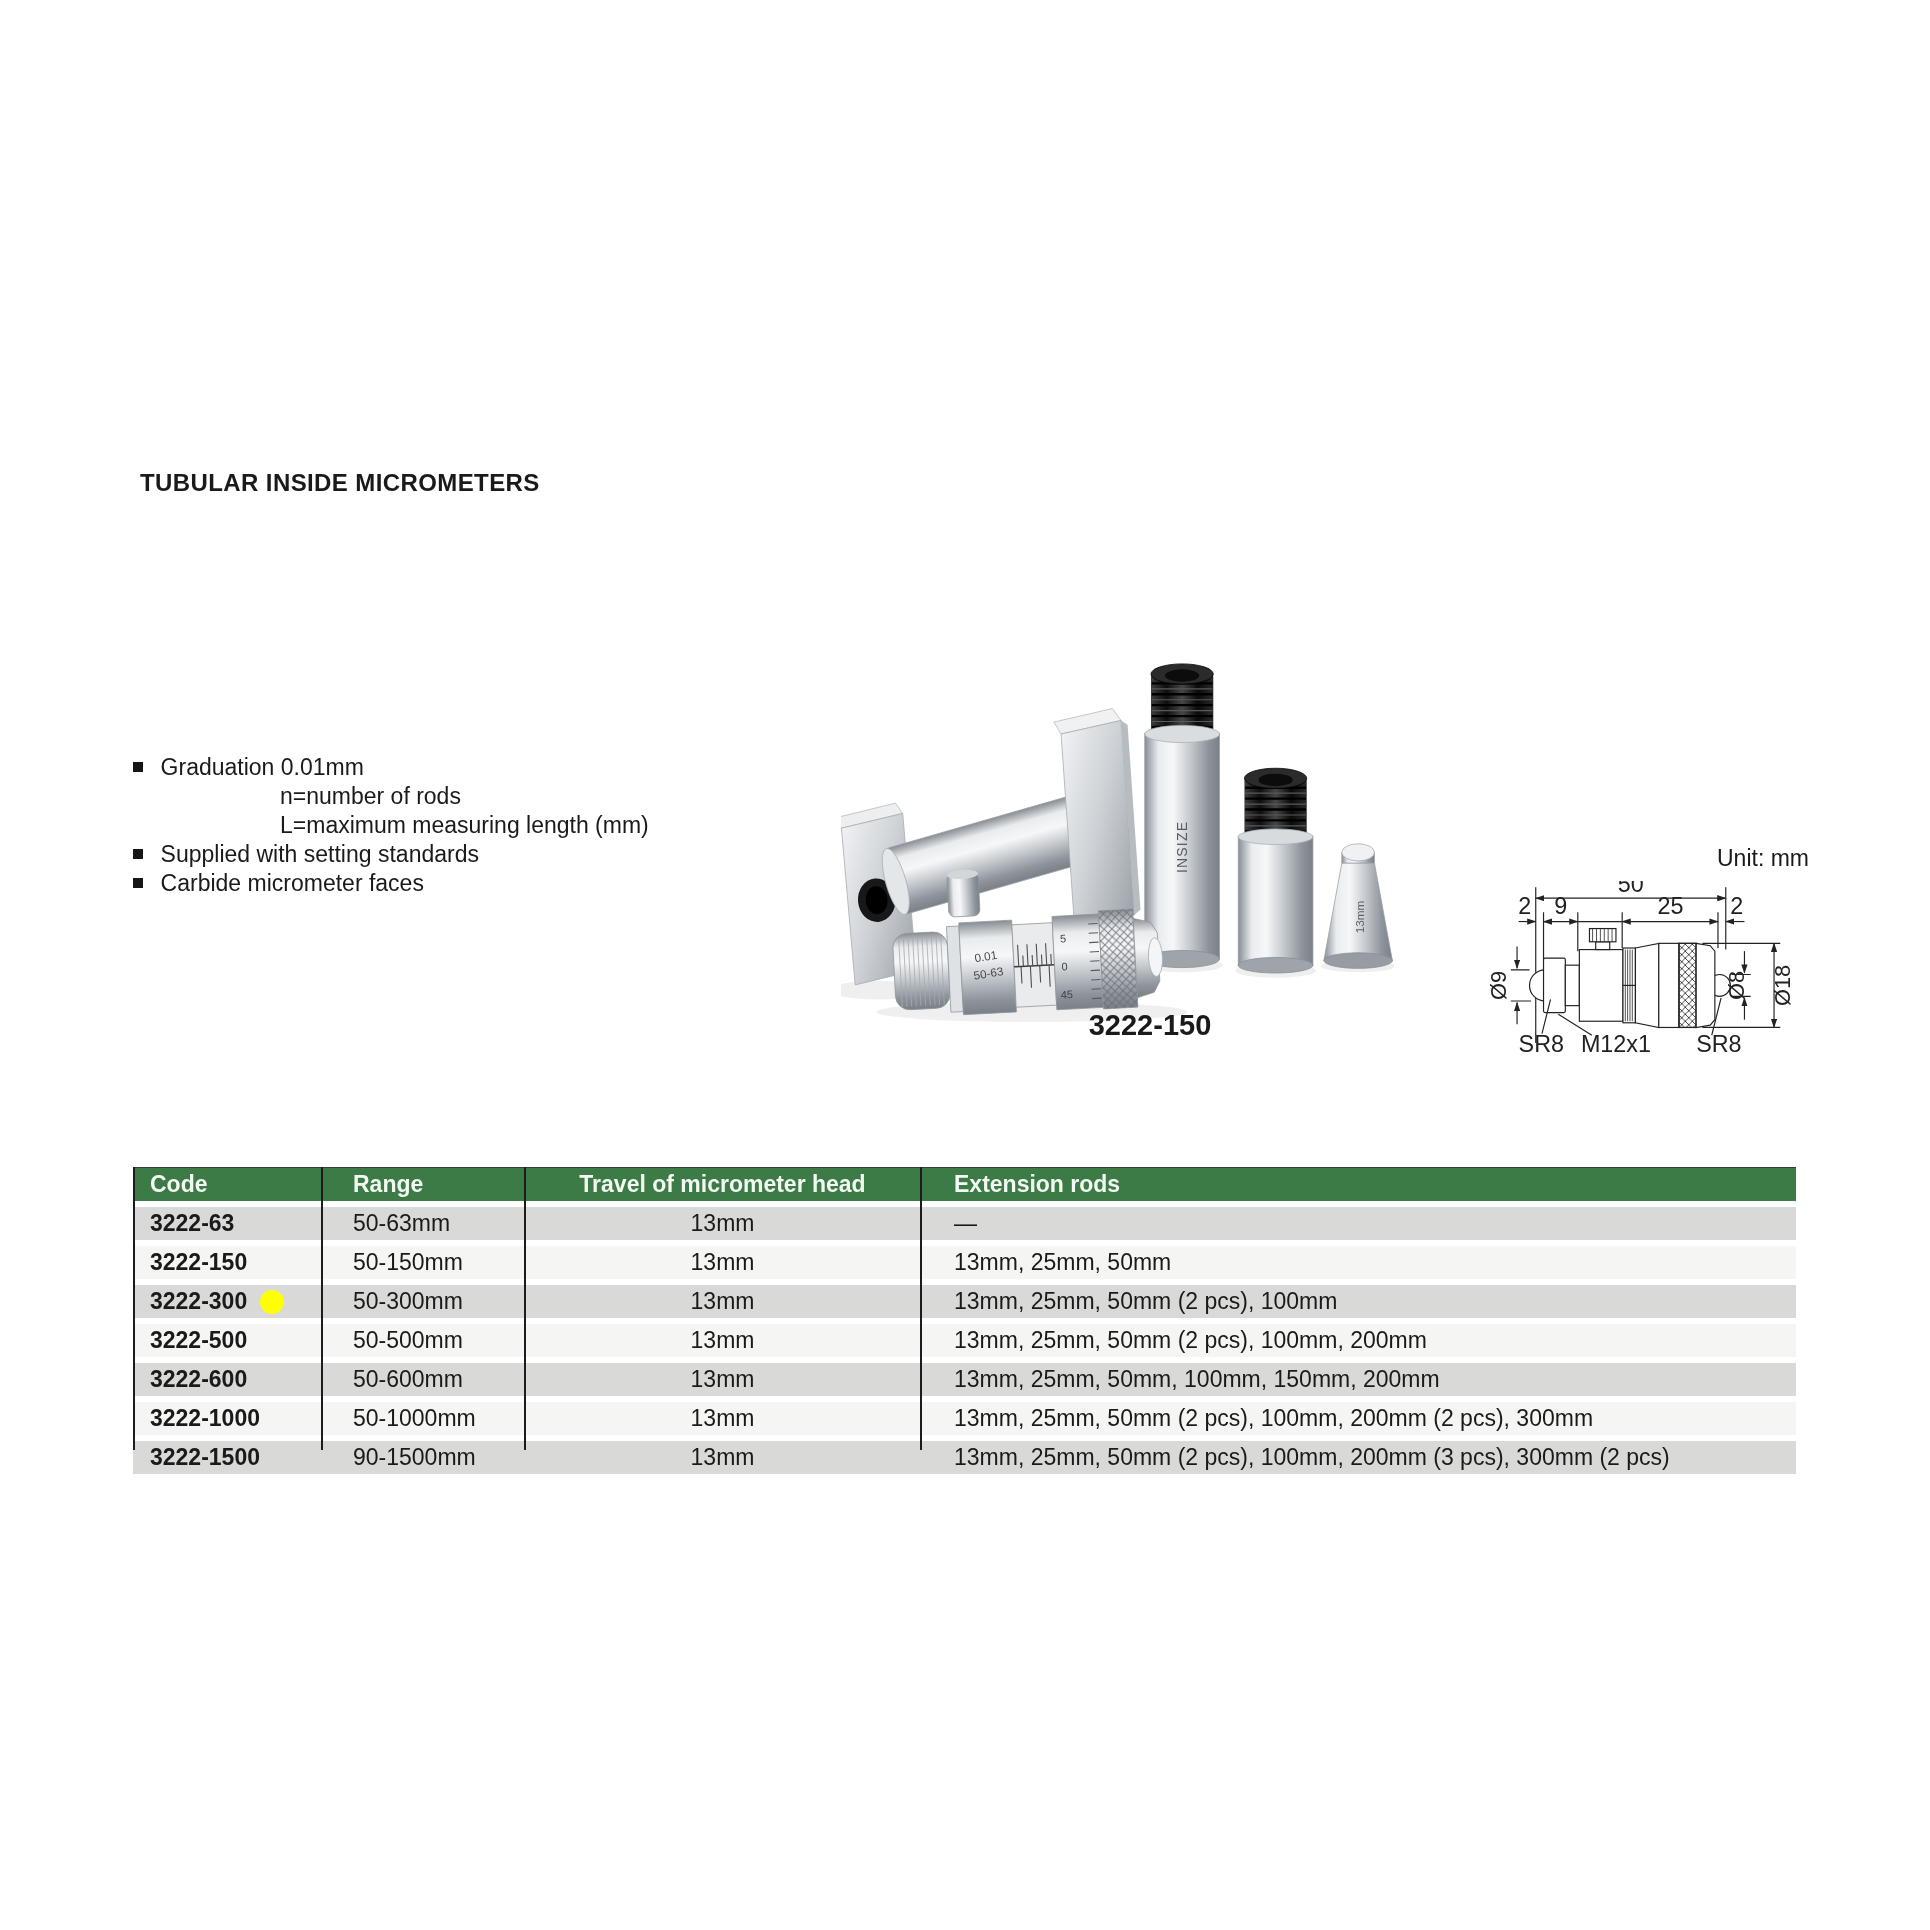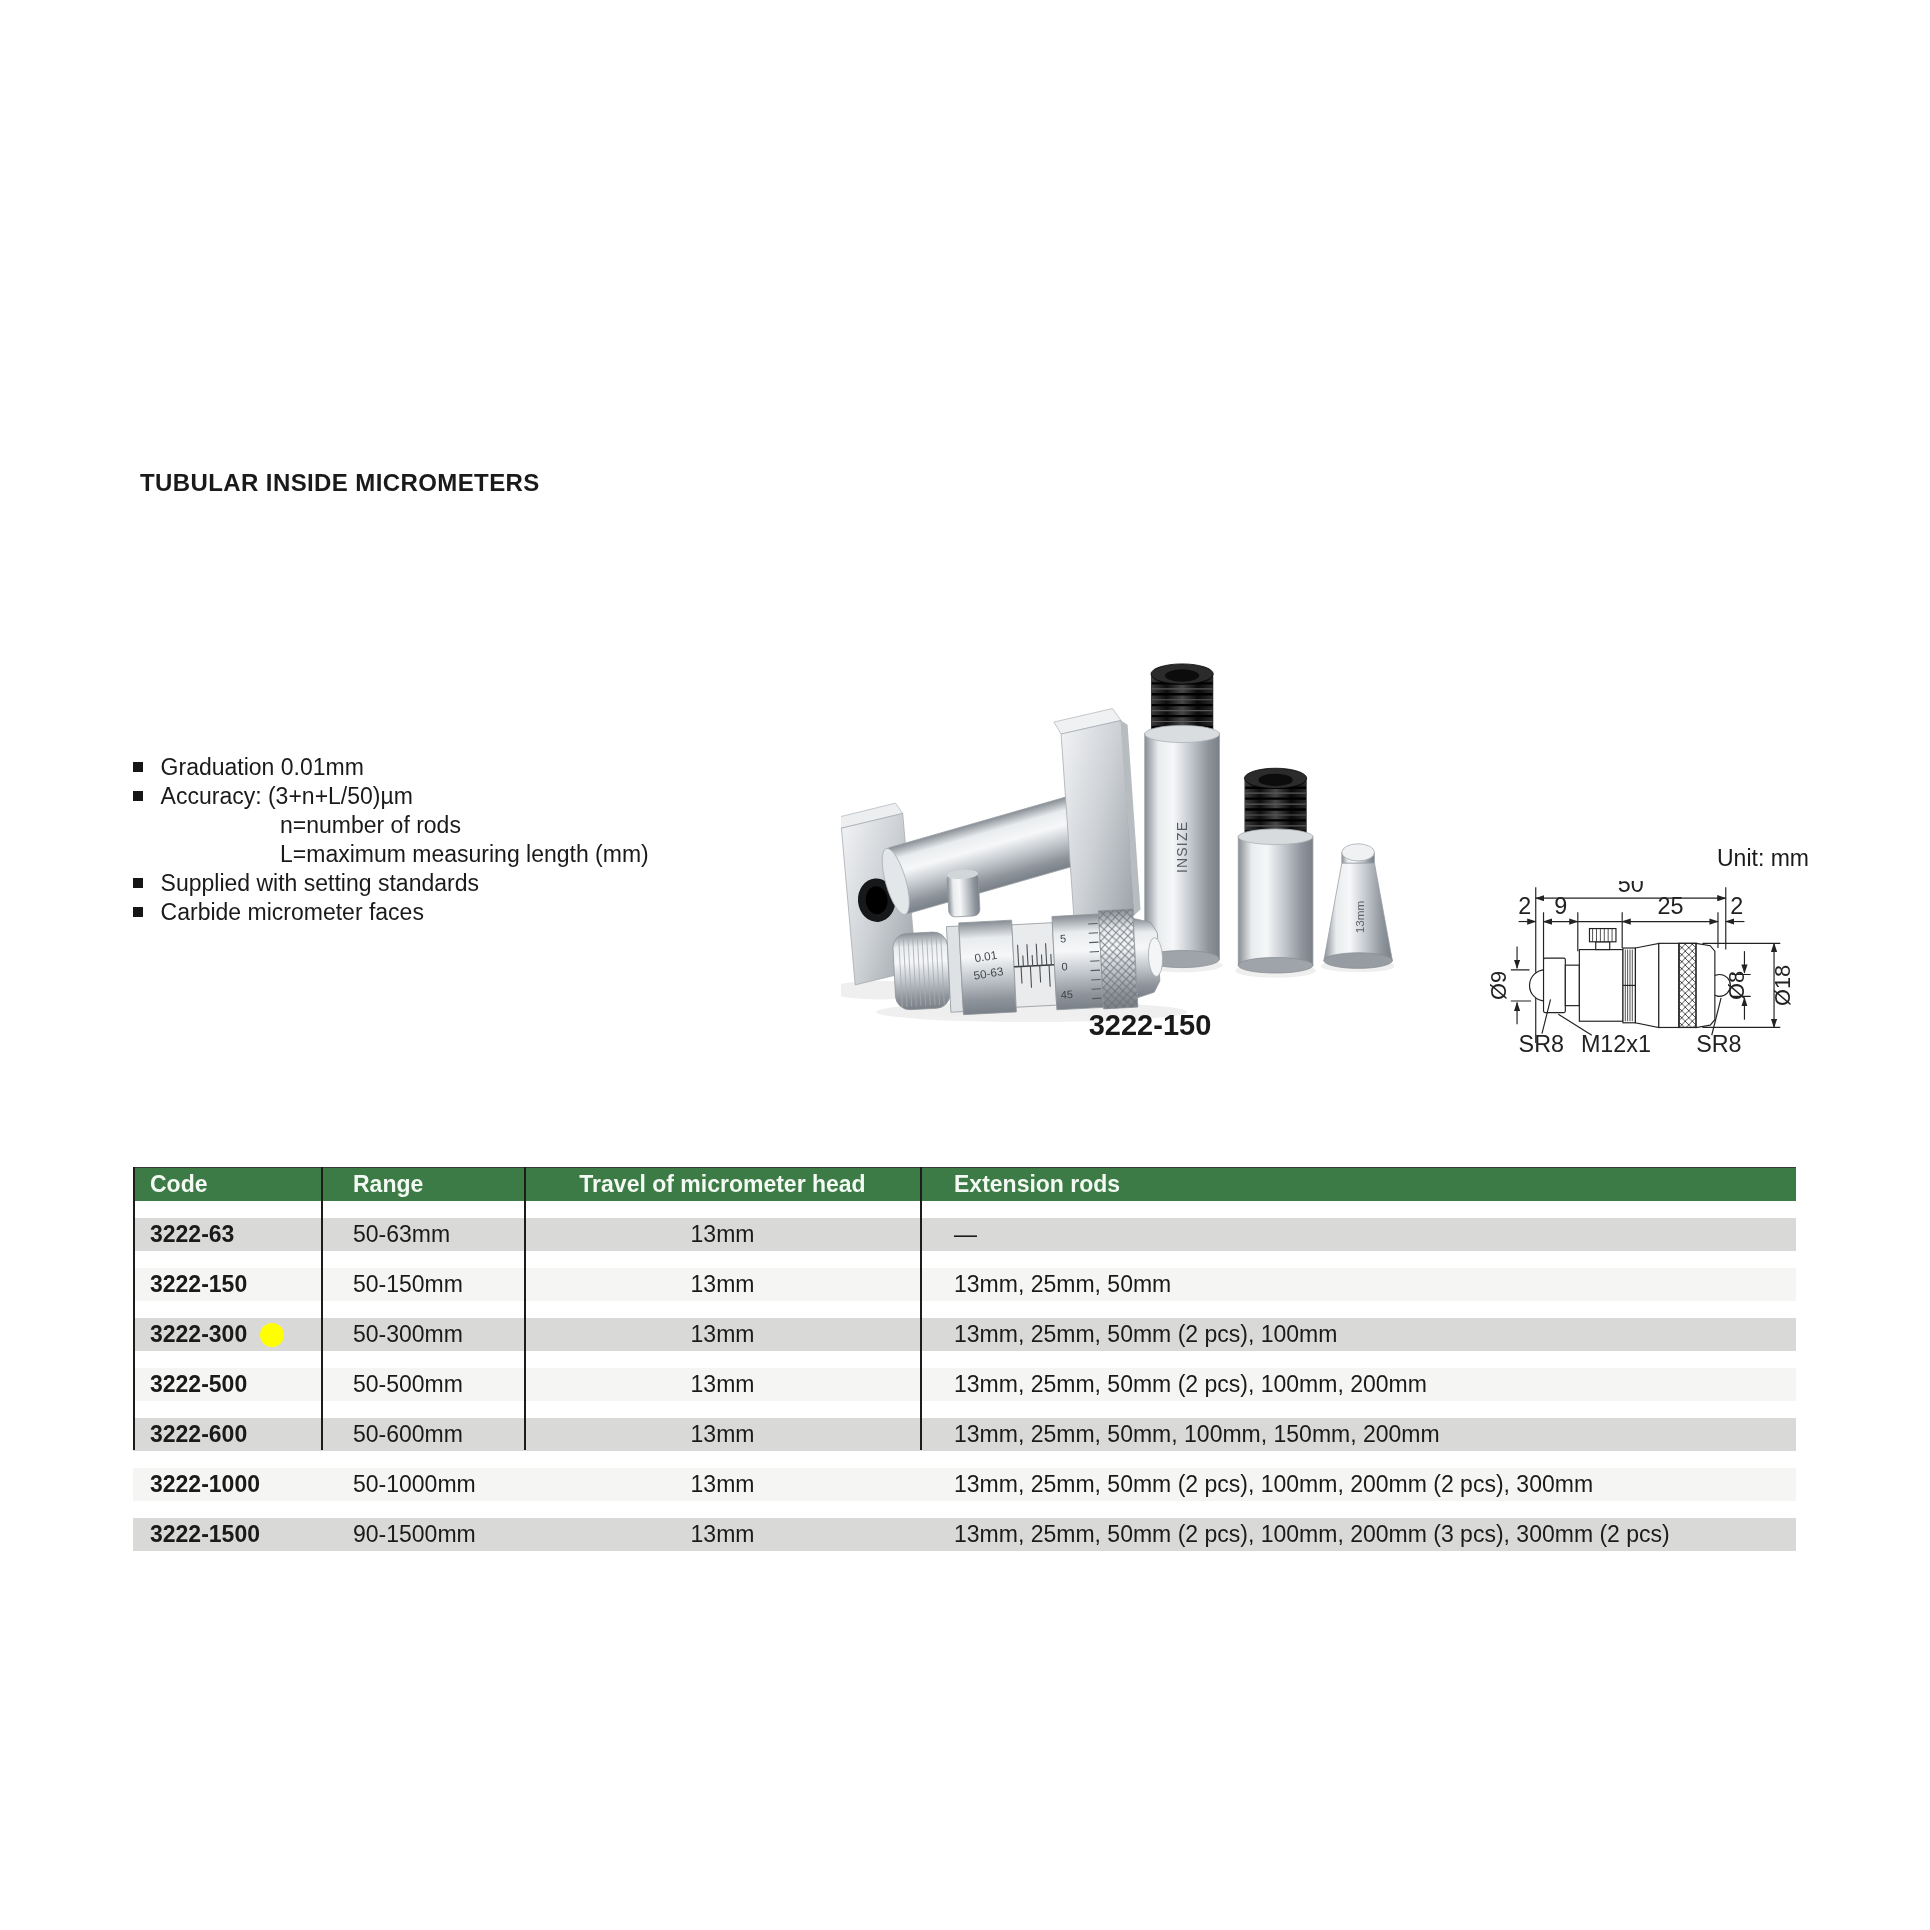--- a/index.html
+++ b/index.html
@@ -22,21 +22,21 @@
   #photo{left:841px;top:660px}
   #product-code{left:1041px;top:1009px;width:218px;text-align:center;font-size:29px;font-weight:bold}
 
   
   #unit-label{left:1717px;top:845px;font-size:23px;white-space:nowrap}
   #diagram{left:1475px;top:881px}
   svg{font-family:"Liberation Sans","DejaVu Sans",sans-serif}
 
   
   #spec-table{left:133px;top:1167px;width:1663px}
-  .thead,.trow{display:grid;grid-template-columns:188px 204px 395px 876px;height:33px;margin-bottom:17px}
+  .thead,.trow{display:grid;grid-template-columns:188px 204px 395px 876px;height:33px;margin-bottom:6px}
   .thead{background:var(--header_green,#3c7b45);color:#f3f9f3;font-weight:bold;border-top:1.6px solid #3a3a3a}
   .trow.gray{background:var(--row_gray,#d9d9d8)}
   .trow.light{background:var(--row_light,#f5f5f3)}
   .cell{display:flex;align-items:center;font-size:23px;white-space:nowrap;overflow:visible}
   .c-code{padding-left:17px;font-weight:bold}
   .c-range{padding-left:32px}
   .c-travel{justify-content:center}
   .c-rods{padding-left:34px}
   .dot{width:24px;height:24px;border-radius:50%;background:var(--highlight_yellow,#ffff00);margin-left:12.5px;flex:none}
   .vline{position:absolute;top:0;width:1.6px;height:283px;background:#1c1c1c}
@@ -46,24 +46,20 @@
 
 <div class="abs" id="page-title">TUBULAR INSIDE MICROMETERS</div>
 
 <div class="abs" id="features">
 
   <div class="bullet-line">
     <span class="sq"></span>
     <span class="btxt">Graduation 0.01mm</span>
   </div>
 
-  <div class="bullet-line">
-    <span class="sq"></span>
-    <span class="btxt">Accuracy: (3+n+L/50)µm</span>
-  </div>
 
   <div class="bullet-line indent">
 
     <span class="btxt">n=number of rods</span>
   </div>
 
   <div class="bullet-line indent">
 
     <span class="btxt">L=maximum measuring length (mm)</span>
   </div>

